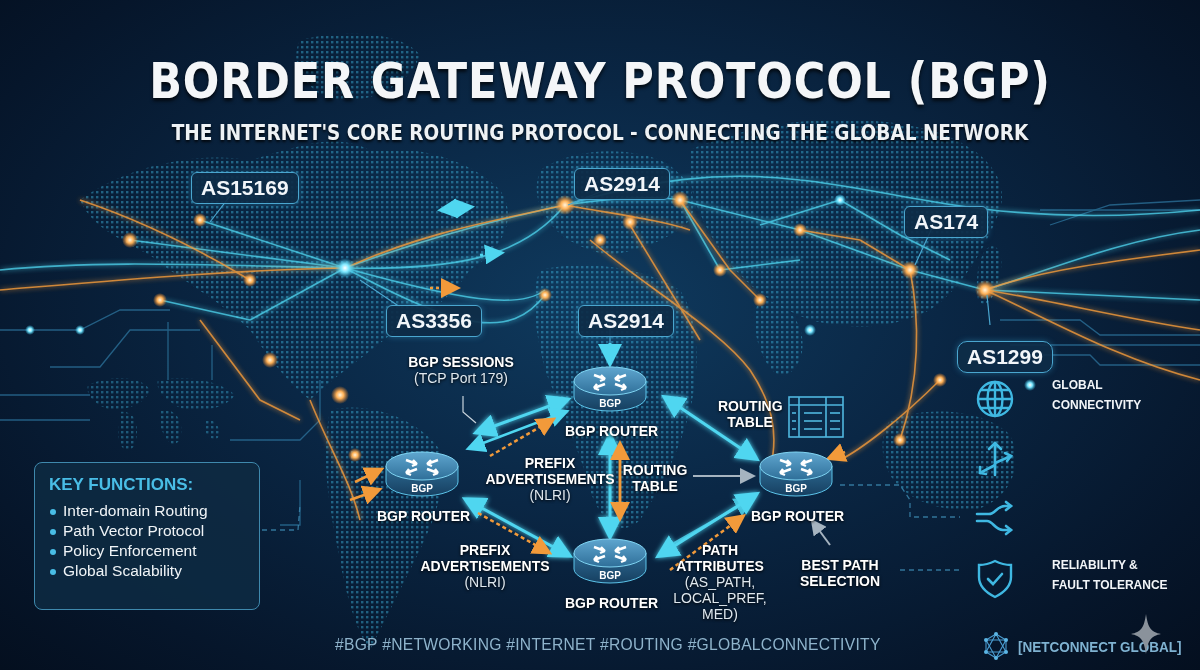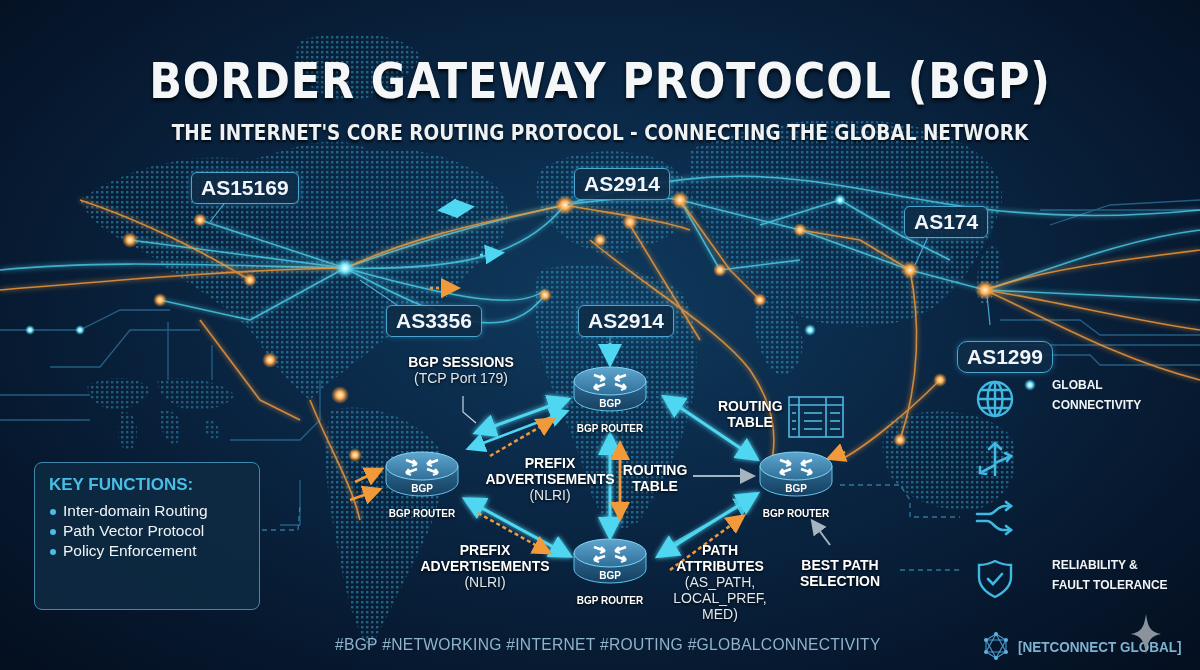--- a/index.html
+++ b/index.html
@@ -22,21 +22,21 @@
     color: #eef2f5; transform: scaleX(0.84); text-shadow: 0 2px 3px rgba(0,0,0,0.8);
   }
   .as-label {
     position: absolute; padding: 3px 9px; border: 1.5px solid #4aa6cf; border-radius: 6px;
     background: rgba(14,45,72,0.92); font-weight: bold; font-size: 21px; color: #f2f6fa;
     box-shadow: 0 0 6px rgba(60,170,220,0.4);
   }
   .router { position: absolute; width: 90px; text-align: center; }
   .router .disk { width: 76px; height: 50px; margin: 0 auto; position: relative; }
   .router .cap {
-    font-weight: bold; font-size: 10px; margin-top: 4px; color: #fff; white-space: nowrap;
+    font-weight: bold; font-size: 14px; margin-top: 4px; color: #fff; white-space: nowrap;
     text-shadow: 0 1px 3px #000;
   }
   .lbl { position: absolute; text-align: center; font-weight: bold; font-size: 14px; line-height: 16px; color: #fff; text-shadow: 0 1px 3px #000; }
   .lbl .sub { font-weight: normal; color: #dfe8ef; }
   .keybox {
     position: absolute; left: 34px; top: 462px; width: 226px; height: 148px;
     border: 1.5px solid #3f89ad; border-radius: 8px; background: rgba(14,42,66,0.88);
     padding: 12px 14px;
   }
   .keybox .kh { font-weight: bold; font-size: 17px; color: #49bde6; margin-bottom: 6px; }
@@ -398,20 +398,21 @@
     <div>BEST PATH</div>
     <div>SELECTION</div>
   </div>
 
   <div class="keybox">
     <div class="kh">KEY FUNCTIONS:</div>
     <ul>
       <li>Inter-domain Routing</li>
       <li>Path Vector Protocol</li>
       <li>Policy Enforcement</li>
+      <li>Global Scalability</li>
     </ul>
   </div>
 
   <div class="feat" style="top:375px;">
     <svg class="ic" viewBox="0 0 40 40">
       <g fill="none" stroke="#3fb8e2" stroke-width="2.4">
         <circle cx="20" cy="20" r="17"></circle>
         <ellipse cx="20" cy="20" rx="7.5" ry="17"></ellipse>
         <line x1="3" y1="20" x2="37" y2="20"></line>
         <path d="M6,11 L34,11 M6,29 L34,29"></path>

